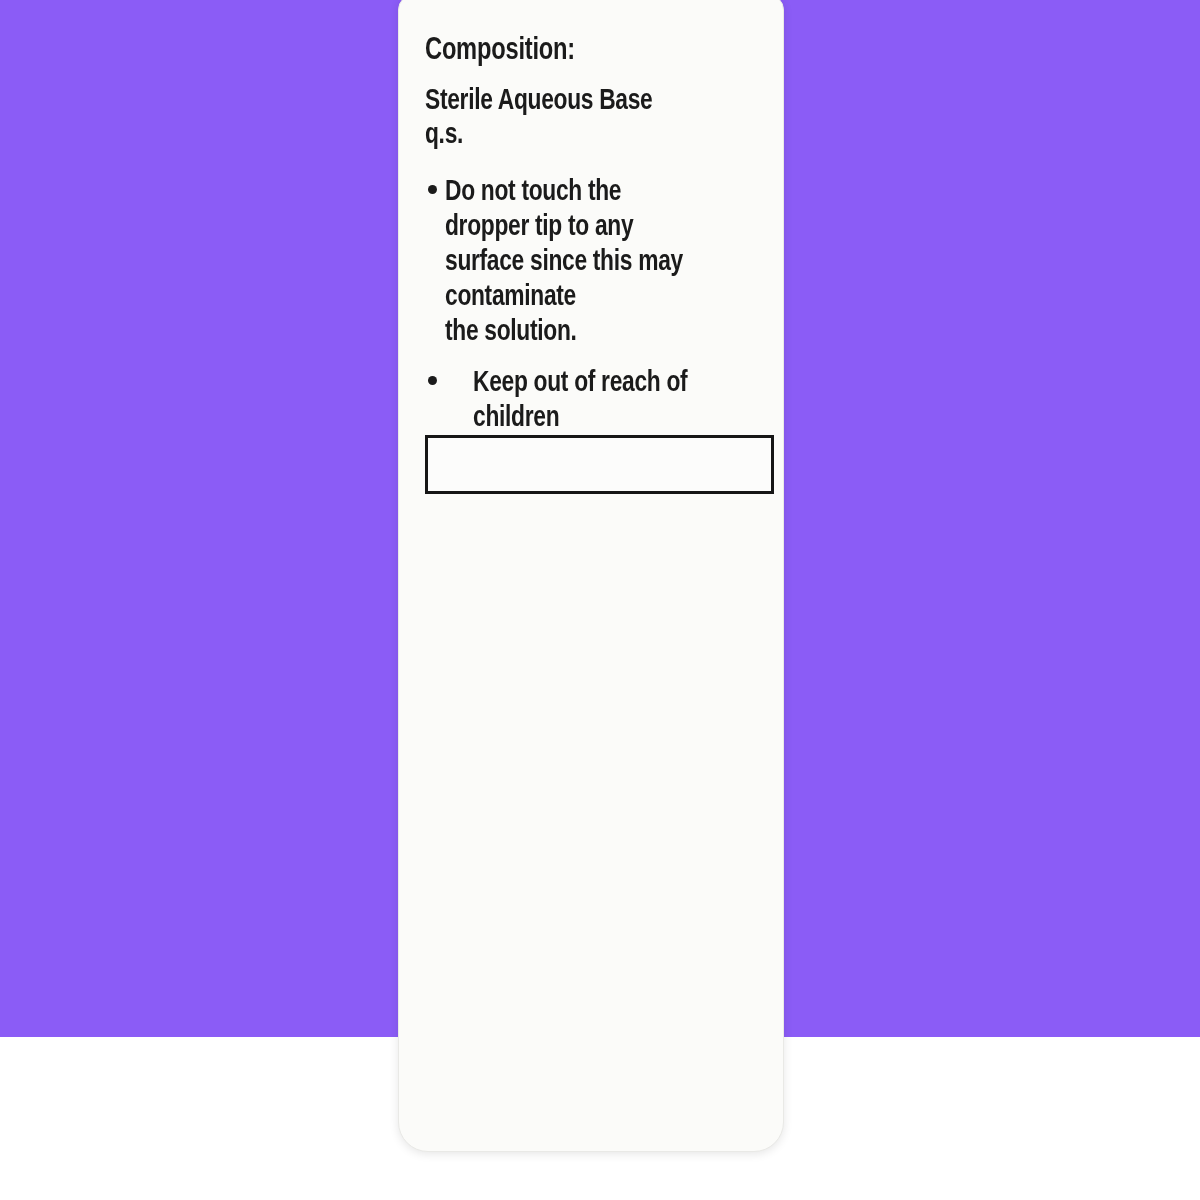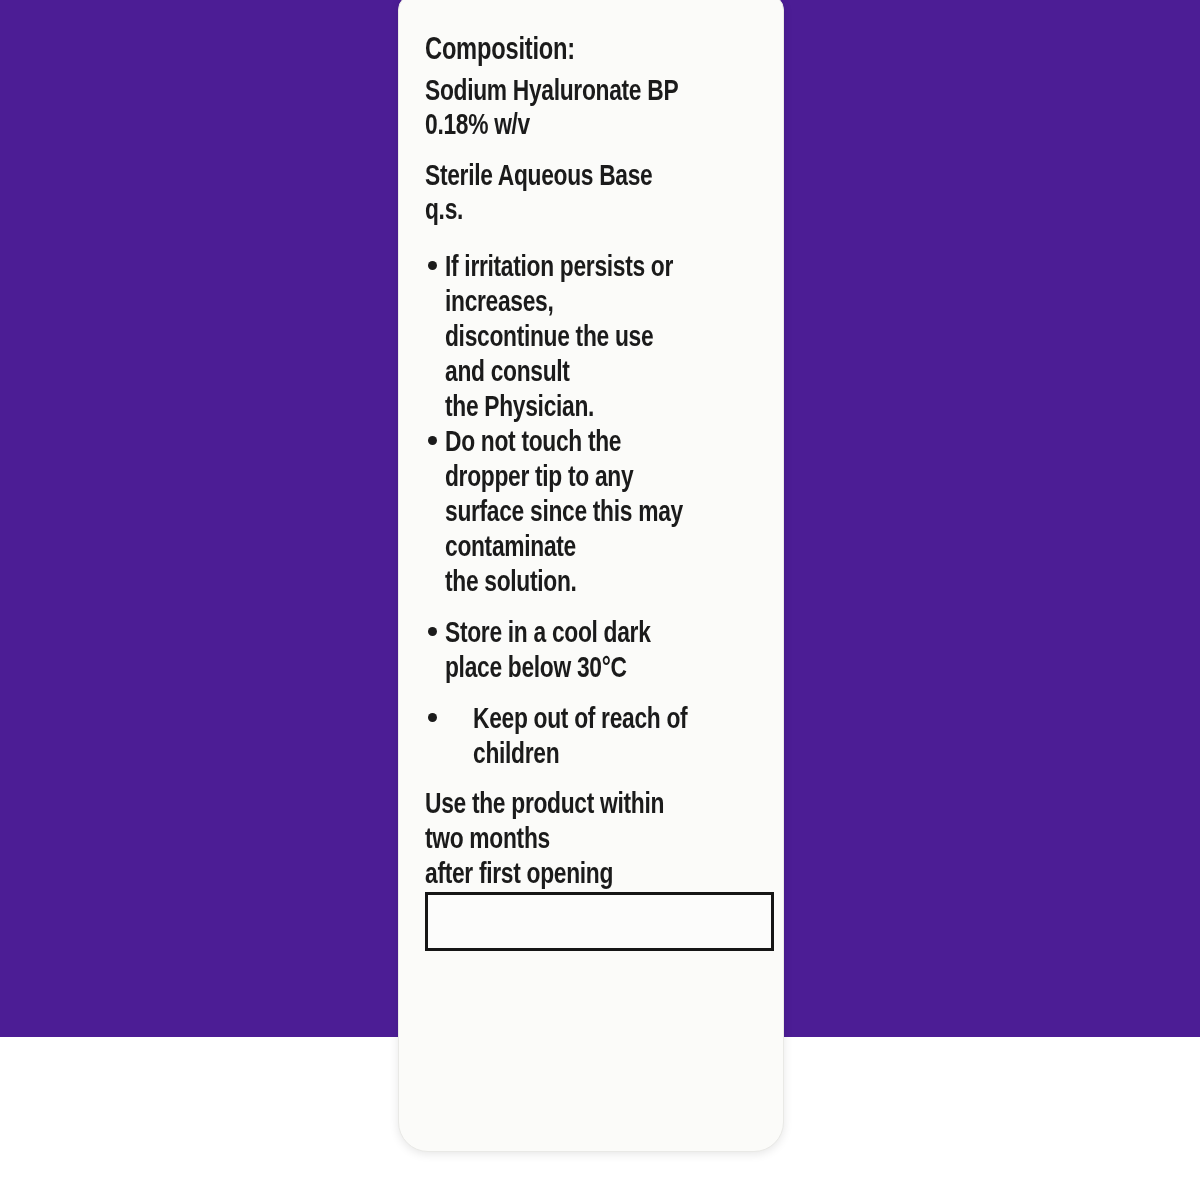--- a/index.html
+++ b/index.html
@@ -9,21 +9,21 @@
     height: 1200px;
     background: #ffffff;
     font-family: "Liberation Sans", sans-serif;
     color: #1b1b1b;
     overflow: hidden;
   }
   .stage {
     position: relative;
     width: 1200px;
     height: 1037px;
-    background: #4c1d95;
+    background: #8b5cf6;
   }
   .prod-label {
     position: absolute;
     left: 398px;
     top: -6px;
     width: 386px;
     height: 1158px;
     background: #fbfbf9;
     border: 1px solid #e9e9e6;
     border-radius: 16px 16px 30px 30px;
@@ -97,46 +97,33 @@
     background: #fcfcfb;
   }
 </style>
 </head>
 <body>
 
 <div class="stage">
   <div class="prod-label">
 
     <h2 class="h-comp"><span class="cond">Composition:</span></h2>
-    <p class="body-line p1"><span class="cond">Sodium Hyaluronate BP 0.18% w/v</span></p>
     <p class="body-line p2"><span class="cond">Sterile Aqueous Base q.s.</span></p>
 
 
     <ul class="bullets">
-      <li class="b1">
-        <span class="dot"></span>
-        <span class="cond">If irritation persists or increases,
-discontinue the use and consult
-the Physician.</span>
-      </li>
       <li class="b2">
         <span class="dot"></span>
         <span class="cond">Do not touch the dropper tip to any
 surface since this may contaminate
 the solution.</span>
-      </li>
-      <li class="b3">
-        <span class="dot"></span>
-        <span class="cond">Store in a cool dark place below 30°C</span>
       </li>
       <li class="b4">
         <span class="dot"></span>
         <span class="cond">Keep out of reach of children</span>
       </li>
     </ul>
 
-    <p class="note"><span class="cond">Use the product within two months
-after first opening</span></p>
 
     <div class="pack-box"></div>
 
   </div>
 </div>
 
 </body></html>

